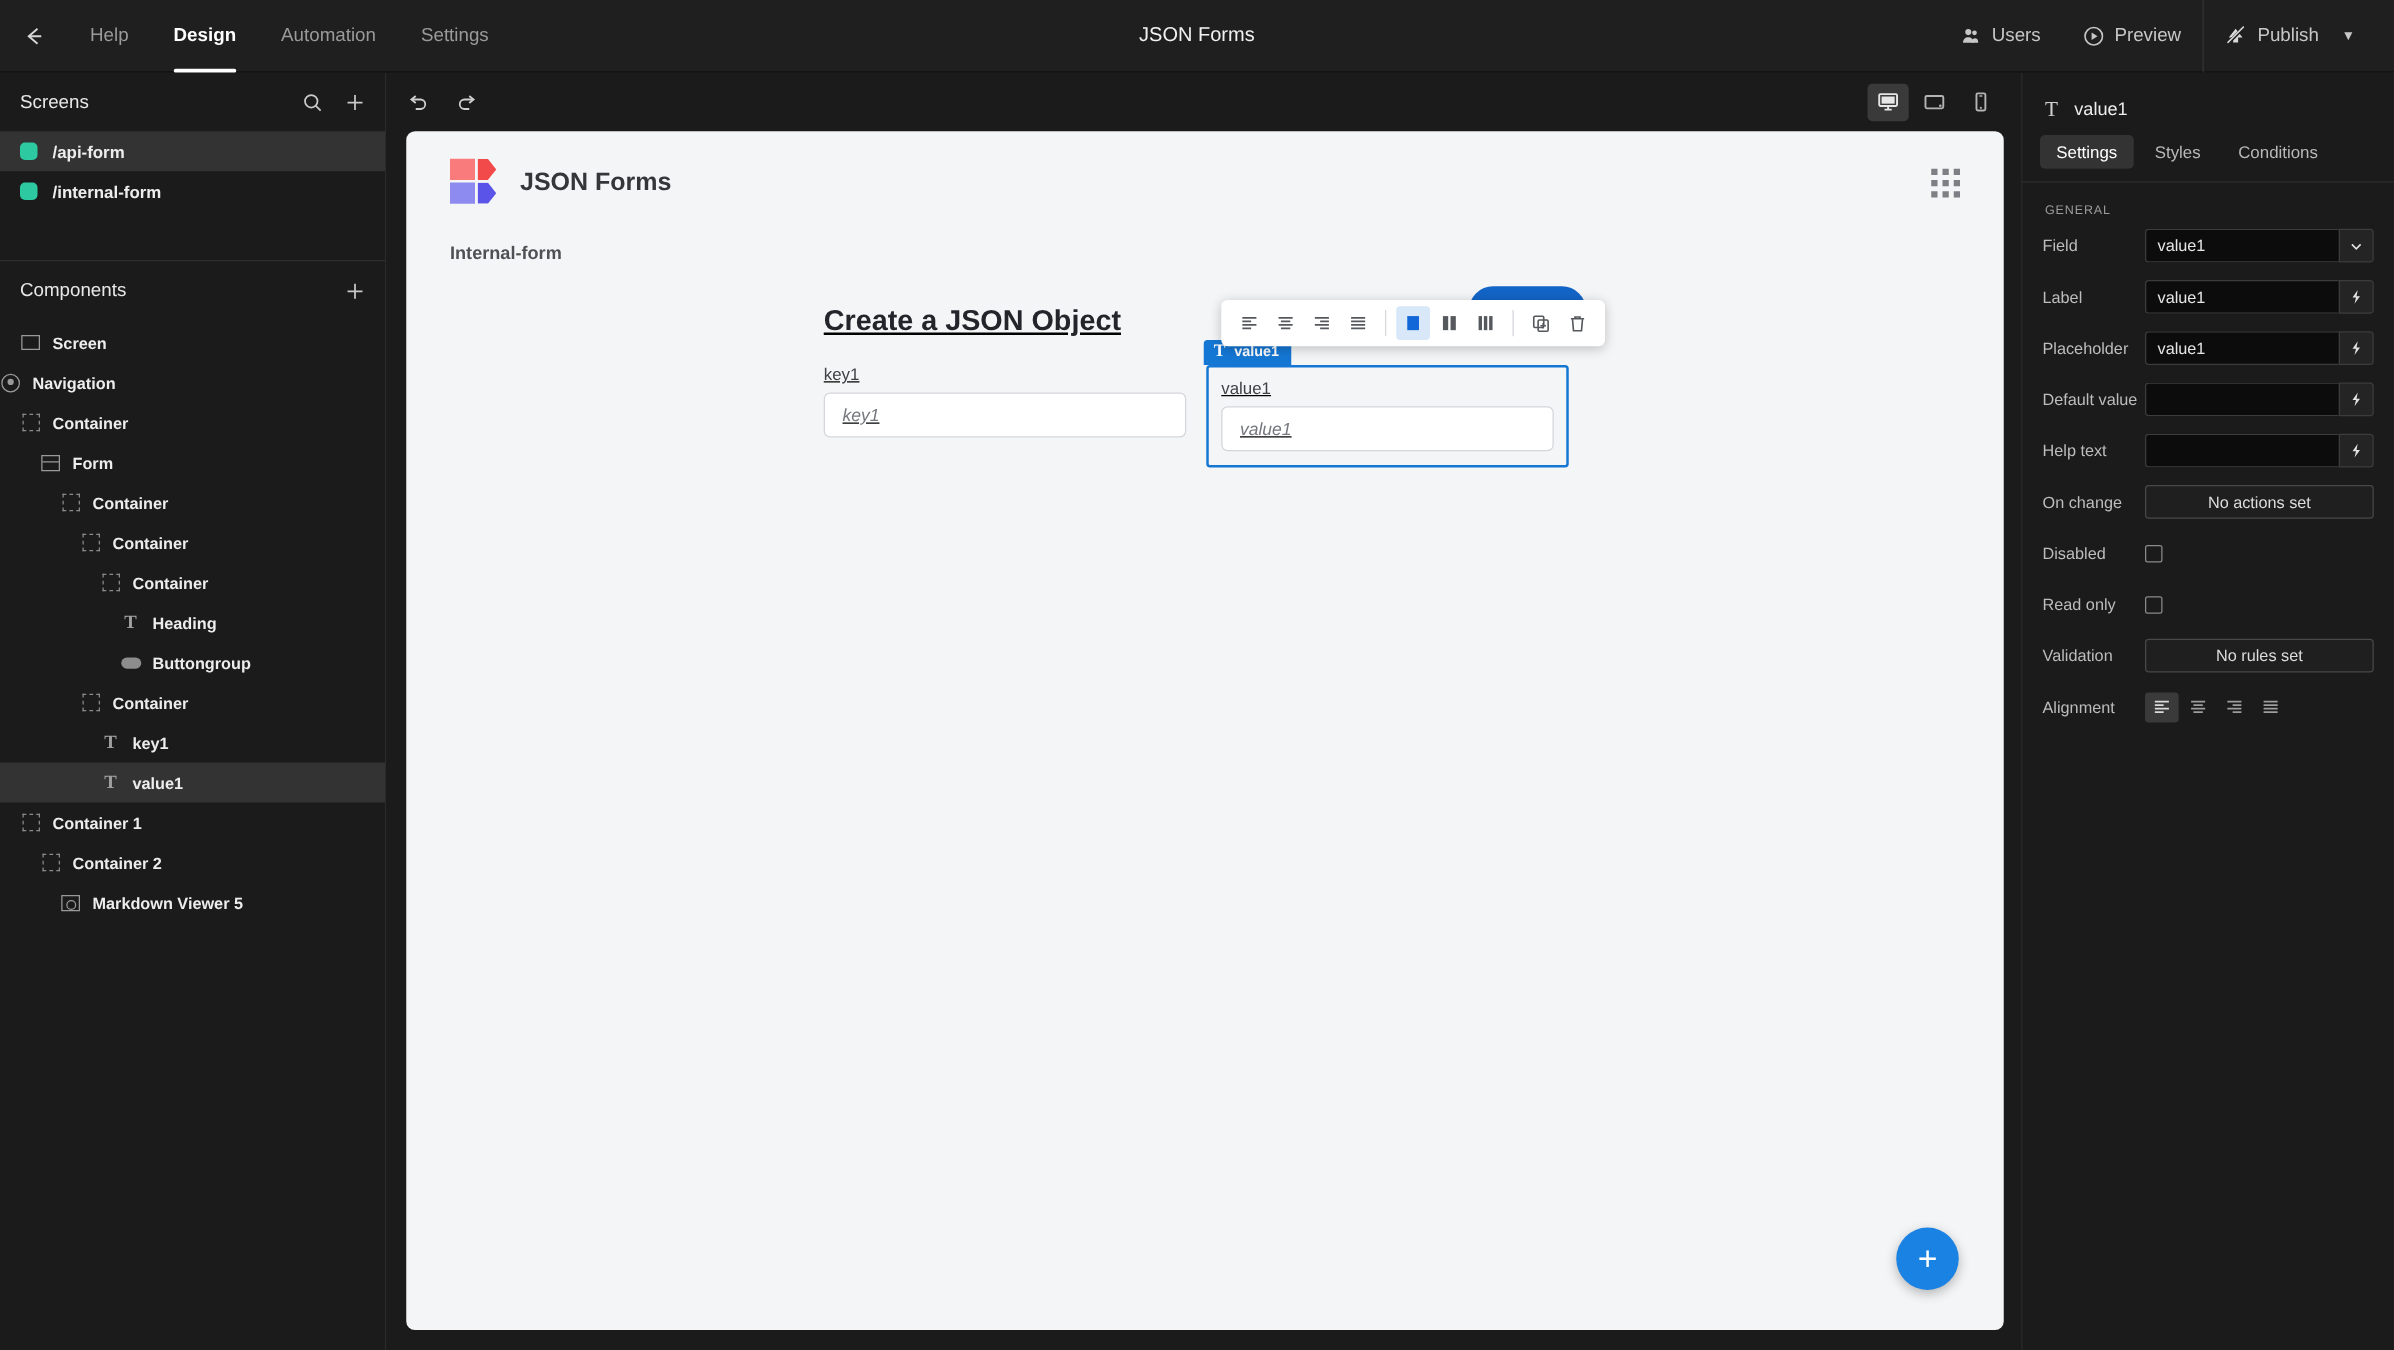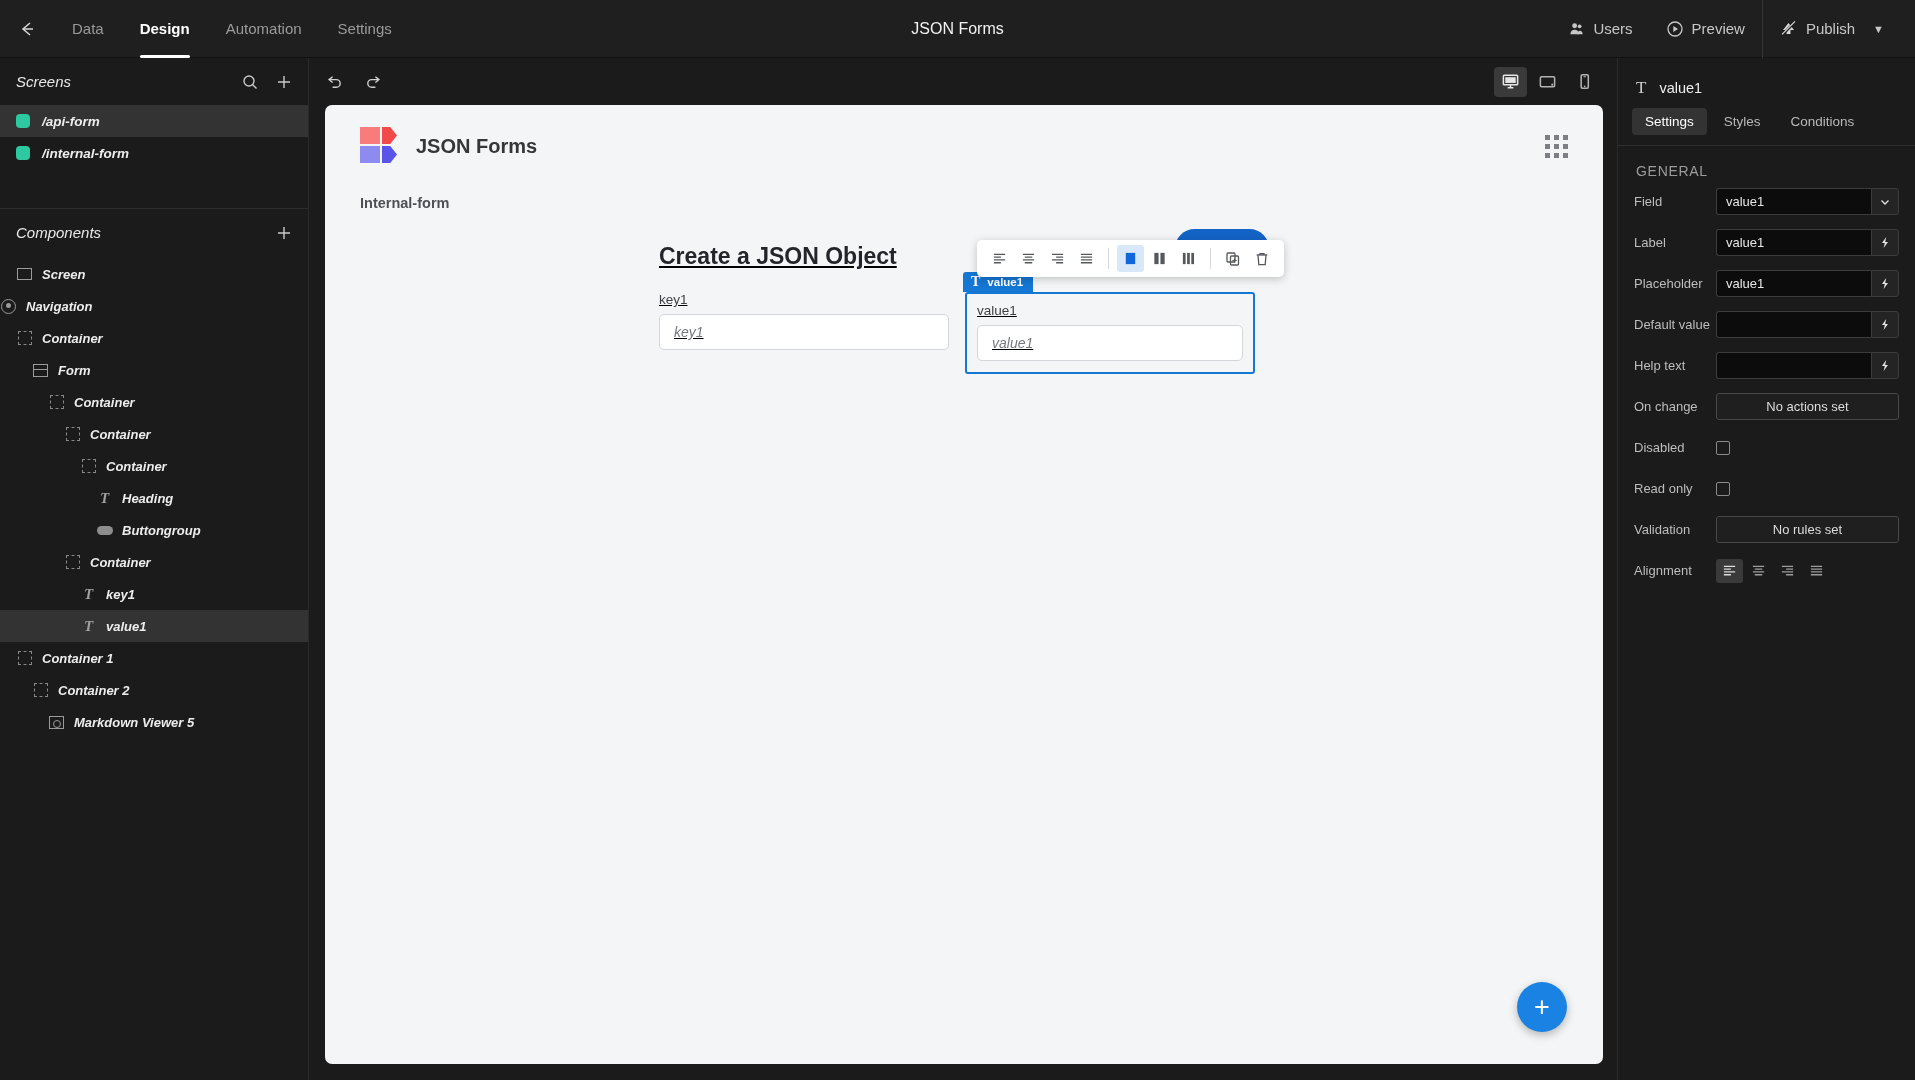--- a/index.html
+++ b/index.html
@@ -44,21 +44,20 @@
   .tb-sep { width: 1px; height: 58px; background: #353535; }
   .chev { font-size: 11px; margin-left: 9px; color: #c7c7c7; }
 
   
   .body { flex: 1; display: flex; min-height: 0; }
 
   
   .left {
     width: 309px; flex: 0 0 309px; background: #1b1b1b; display: flex; flex-direction: column;
     border-right: 1px solid #2b2b2b;
-    font-style: italic;
   }
   .panel-head {
     height: 47px; display: flex; align-items: center; padding: 0 16px;
     color: #e8e8e8; font-size: 15px;
   }
   .panel-head .ttl { flex: 1; }
   .ph-icon { color: #c9c9c9; margin-left: 18px; cursor: pointer; display:flex; }
   .screens-list { padding-bottom: 4px; text-align: center; }
   .screen-item {
     height: 32px; display: flex; align-items: center; padding: 0 16px; gap: 12px;
@@ -172,21 +171,21 @@
     display: flex; flex-direction: column;
   }
   .rp-head { height: 40px; display: flex; align-items: center; gap: 13px; padding: 0 18px; margin-top: 10px; }
   .rp-head .rt { font-family: "Liberation Serif", serif; font-size: 17px; color: #cfcfcf; }
   .rp-head .rname { color: #ededed; font-size: 14.5px; }
   .rp-tabs { display: flex; gap: 4px; padding: 0 14px 10px 14px; border-bottom: 1px solid #2e2e2e; }
   .rp-tab {
     padding: 6px 13px; border-radius: 4px; color: #b8b8b8; font-size: 13.5px; cursor: pointer;
   }
   .rp-tab.active { background: #333333; color: #fff; }
-  .rp-section { padding: 17px 18px 6px 18px; color: #9c9c9c; font-size: 14px; letter-spacing: 0.7px; }
+  .rp-section { padding: 17px 18px 6px 18px; color: #9c9c9c; font-size: 10px; letter-spacing: 0.7px; }
   .prow { display: flex; align-items: center; min-height: 33px; padding: 0 16px; margin-bottom: 8px; }
   .plabel { width: 82px; flex: 0 0 82px; color: #bdbdbd; font-size: 13px; }
   .pctl { flex: 1; display: flex; }
   .pinput {
     flex: 1; display: flex; align-items: center; height: 27px;
     border: 1px solid #3c3c3c; border-right: none; border-radius: 3px 0 0 3px;
     background: #0c0c0c; padding: 0 9px; color: #e6e6e6; font-size: 13px;
   }
   .padd {
     width: 28px; height: 27px; border: 1px solid #3c3c3c; border-radius: 0 3px 3px 0;
@@ -209,21 +208,21 @@
 <div class="app">
 
   <div class="topbar">
     <div class="back-btn">
       <svg width="20" height="20" viewBox="0 0 20 20">
           <path d="M13 4 L6 10 L13 16" fill="none" stroke="currentColor" stroke-width="1.5"></path>
           <path d="M6 10 H16" stroke="currentColor" stroke-width="1.5"></path>
         </svg>
     </div>
     <div class="nav-tabs">
-      <div class="nav-tab">Data</div>
+      <div class="nav-tab">Help</div>
       <div class="nav-tab active">Design</div>
       <div class="nav-tab">Automation</div>
       <div class="nav-tab">Settings</div>
     </div>
     <div class="app-title">JSON Forms</div>
     <div class="topbar-right">
       <div class="tb-item">
         <span>
           <svg width="15" height="15" viewBox="0 0 16 16">
               <circle cx="6" cy="5" r="2.6" fill="#c7c7c7"></circle>

